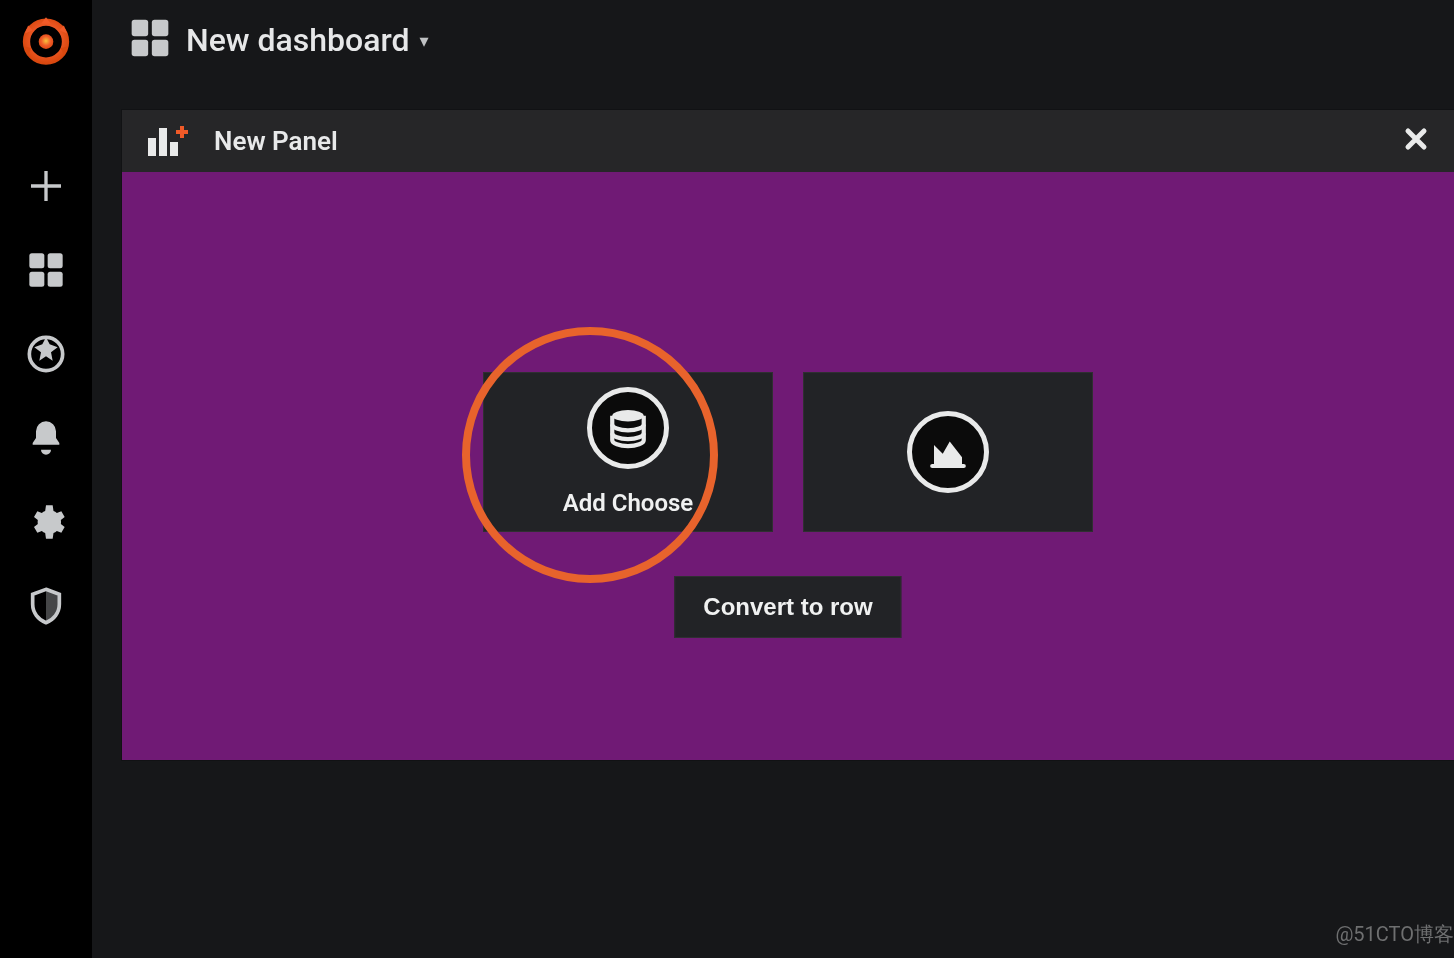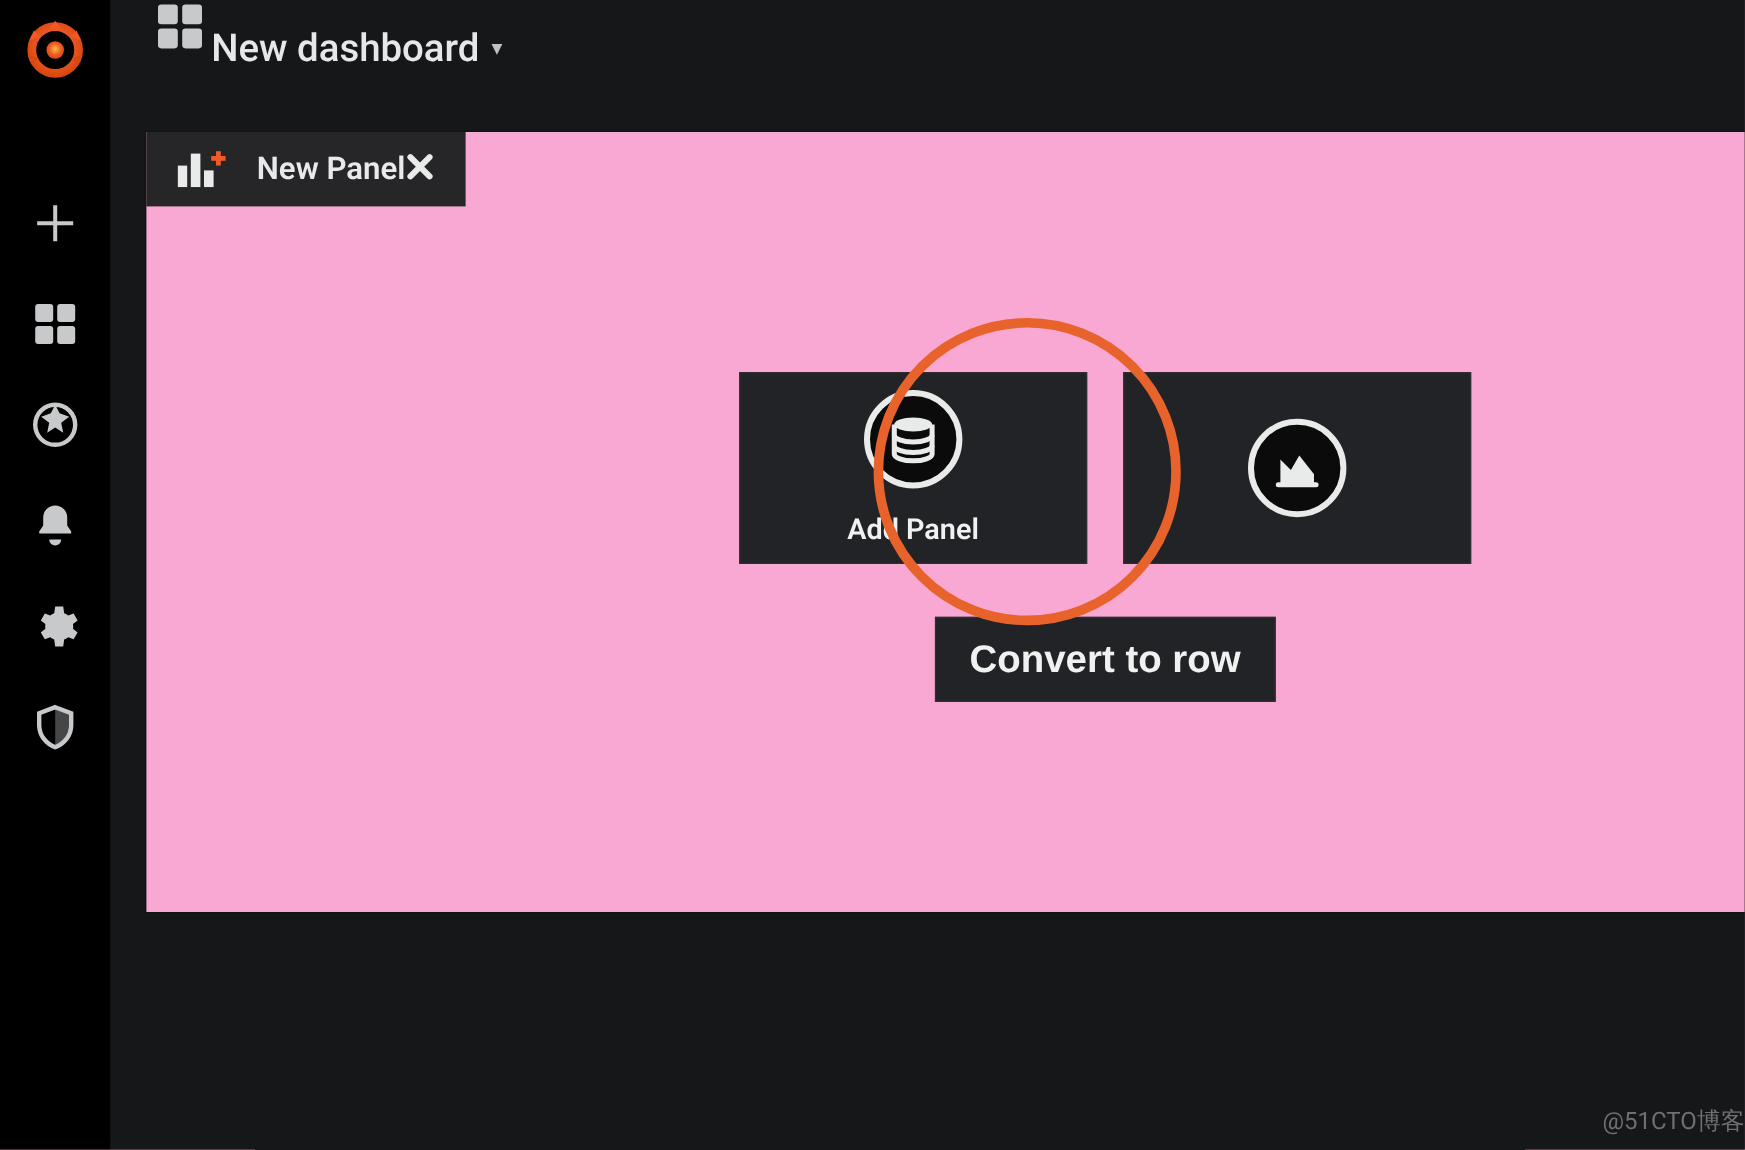--- a/index.html
+++ b/index.html
@@ -45,40 +45,42 @@
     .main {
       position: absolute;
       left: 92px; top: 0;
       right: 0;
       height: 100%;
       background: #161719;
     }
     .topbar {
       height: 80px;
       display: flex;
+      align-items: center;
       padding-left: 36px;
-      gap: 4px;
+      gap: 14px;
     }
     .grid-icon svg { width: 44px; height: 44px; fill: #c7c9cb; }
     .dash-title {
       font-size: 32px;
       font-weight: 500;
       color: #e6e7e8;
       display: flex;
       align-items: center;
       gap: 10px;
       cursor: pointer;
     }
     .caret { font-size: 18px; color: #bfc1c3; }
     .panel {
       margin: 30px 0 0 30px;
       width: calc(100% - 30px);
       height: 650px;
-      background: #f9a8d4;
-      display: flex;
+      background: #701a75;
+      display: flex;
+      flex-direction: column;
       box-shadow: 0 0 0 1px rgba(0,0,0,0.2);
     }
     .panel-header {
       height: 62px;
       background: #262628;
       display: flex;
       align-items: center;
       padding: 0 26px 0 26px;
       justify-content: space-between;
     }
@@ -132,21 +134,21 @@
       color: #f0f1f1;
     }
     .convert-btn {
       position: absolute;
       left: 50%;
       top: 404px;
       transform: translateX(-50%);
       background: #222326;
       border: 1px solid #2f2f31;
       color: #f0f1f1;
-      font-size: 32px;
+      font-size: 24px;
       font-weight: 600;
       padding: 16px 28px;
       cursor: pointer;
     }
     .close-icon svg { width: 24px; height: 24px; fill: #e9eaea; cursor:pointer; }
     .highlight-circle {
       position: absolute;
       left: 340px;
       top: 155px;
       width: 256px;
@@ -266,21 +268,21 @@
       <div class="choice-row">
         <div class="choice-card">
           <div class="circle">
             <svg viewBox="0 0 24 24">
               <ellipse cx="12" cy="5" rx="9" ry="3.3"></ellipse>
               <path d="M3 5v5c0 1.8 4 3.3 9 3.3s9-1.5 9-3.3V5" fill="none" stroke="#e9eaea" stroke-width="2.4"></path>
               <path d="M3 10v5c0 1.8 4 3.3 9 3.3s9-1.5 9-3.3v-5" fill="none" stroke="#e9eaea" stroke-width="2.4"></path>
               <path d="M3 15v4c0 1.8 4 3.3 9 3.3s9-1.5 9-3.3v-4" fill="none" stroke="#e9eaea" stroke-width="2.4"></path>
             </svg>
           </div>
-          <span class="choice-label">Add Panel</span>
+          <span class="choice-label">Add Choose</span>
         </div>
         <div class="choice-card">
           <div class="circle">
             <svg viewBox="0 0 24 24">
               <path d="M3 20h18" stroke="#e9eaea" stroke-width="2.4" stroke-linecap="round"></path>
               <path d="M4 20V8l5 5 4-7 7 9v5z"></path>
             </svg>
           </div>
         </div>
       </div>

